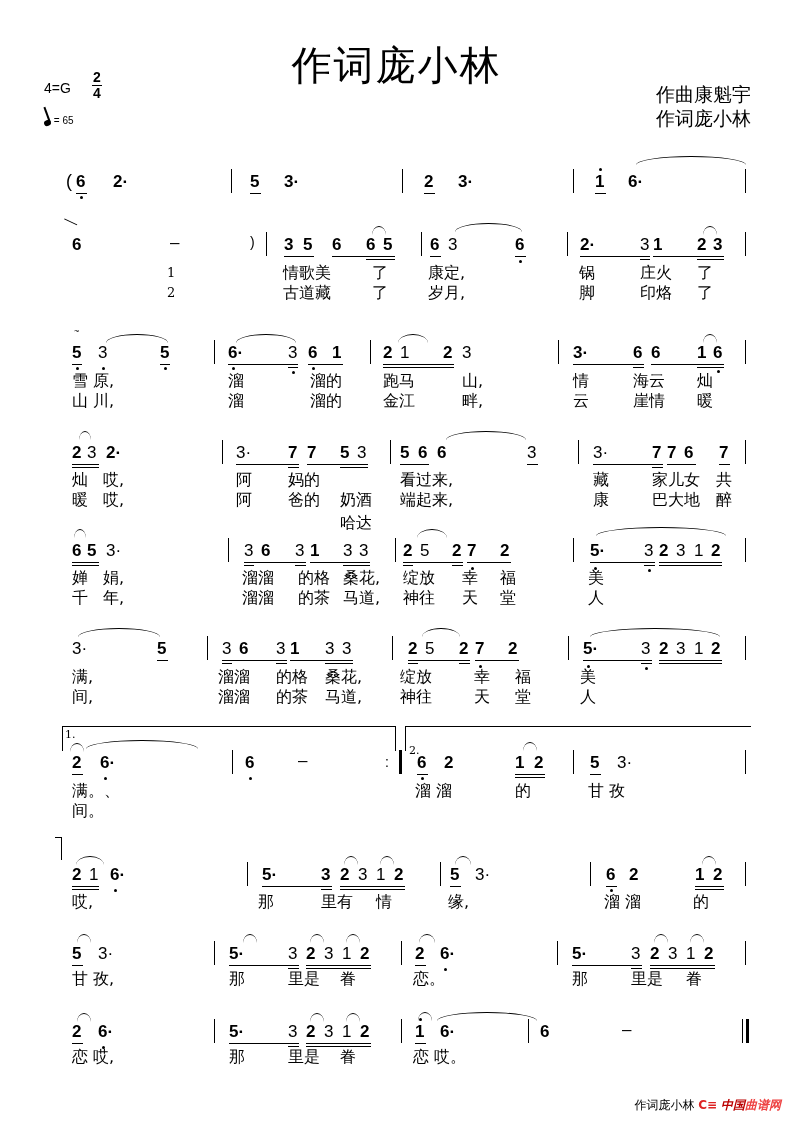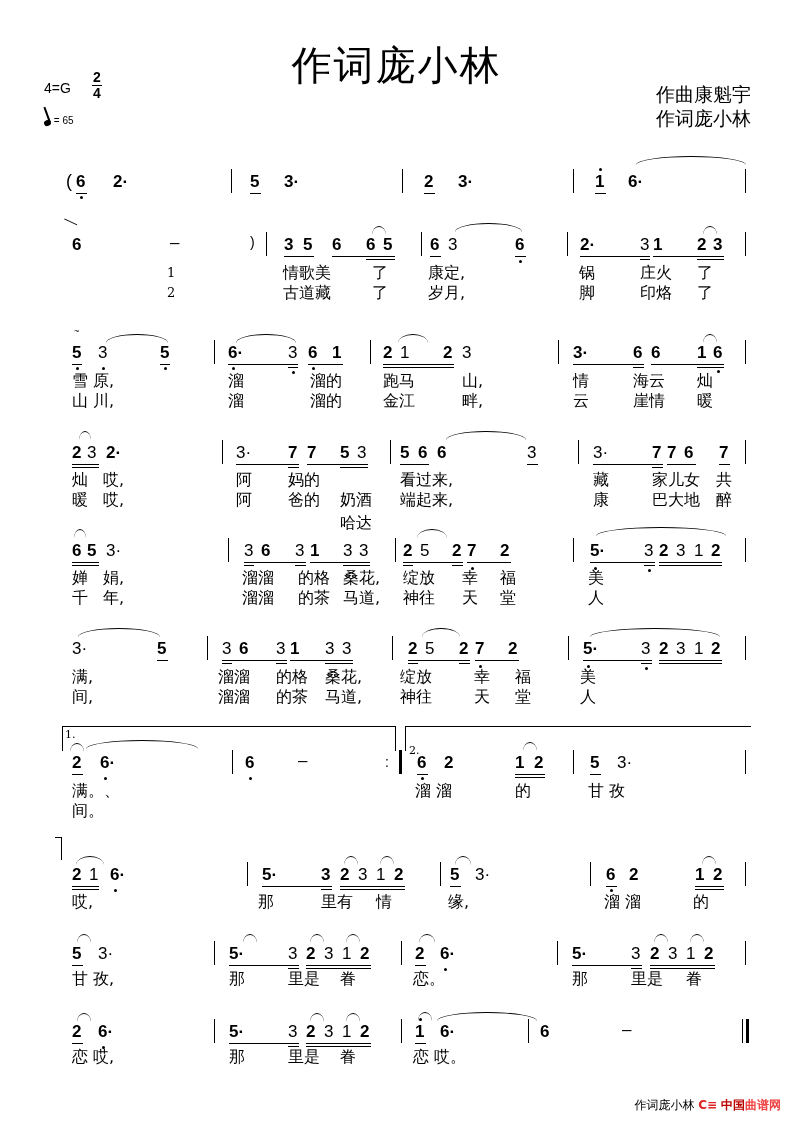--- a/index.html
+++ b/index.html
@@ -24,21 +24,21 @@
   .bar.thick { width: 3px; }
   .ul { position: absolute; height: 1px; background: #000; }
   .dot { position: absolute; width: 3px; height: 3px; background: #000; border-radius: 50%; }
   .slur { position: absolute; border-top: 1.5px solid #000; border-radius: 50% 50% 0 0 / 100% 100% 0 0; height: 8px; }
   .lyr { position: absolute; font-size: 16px; font-family: "DejaVu Sans", sans-serif; white-space: pre; }
   .verse-num { position: absolute; font-size: 13px; font-family: "DejaVu Serif", serif; }
   .bracket { position: absolute; border-top: 1px solid #000; border-left: 1px solid #000; height: 24px; }
   .bracket-label { position: absolute; font-size: 11px; font-family: "DejaVu Serif", serif; }
   .footer { right: 12px; bottom: 8px; font-size: 12px; }
   .footer .logo-mark { color: #d22; font-weight: bold; }
-  .footer .logo-text { color: #c23; font-weight: bold; }
+  .footer .logo-text { color: #c23; font-weight: bold; font-style: italic; }
 </style>
 </head>
 <body>
 
 <div class="abs title">作词庞小林</div>
 <div class="abs key">4=G</div>
 <div class="abs meter">
   <div>2</div>
   <div style="border-top:1.5px solid #000;width:10px;margin:0 auto;"></div>
   <div>4</div>

